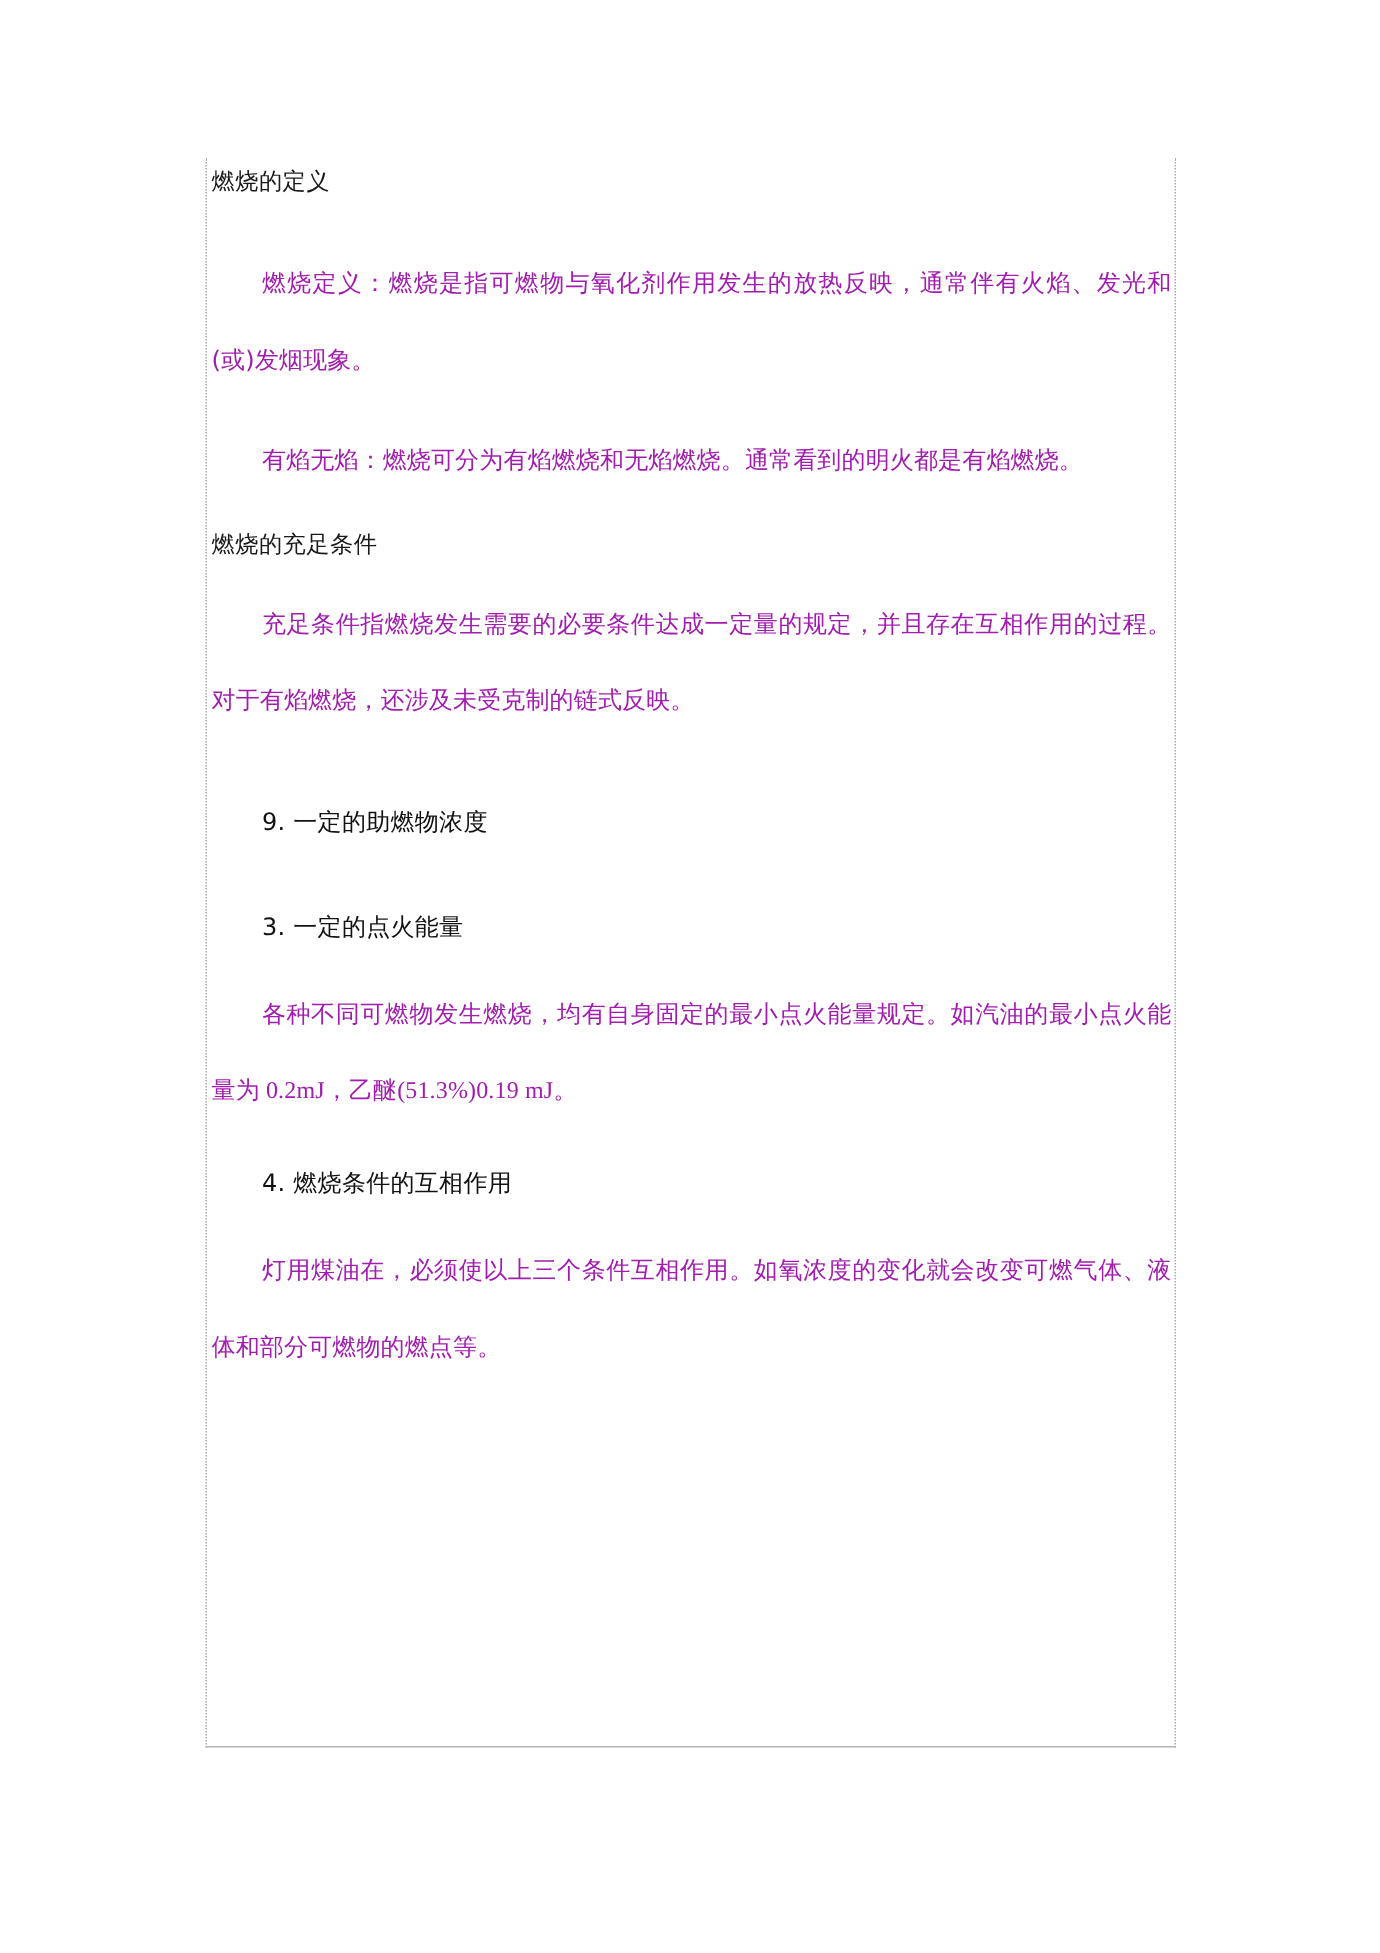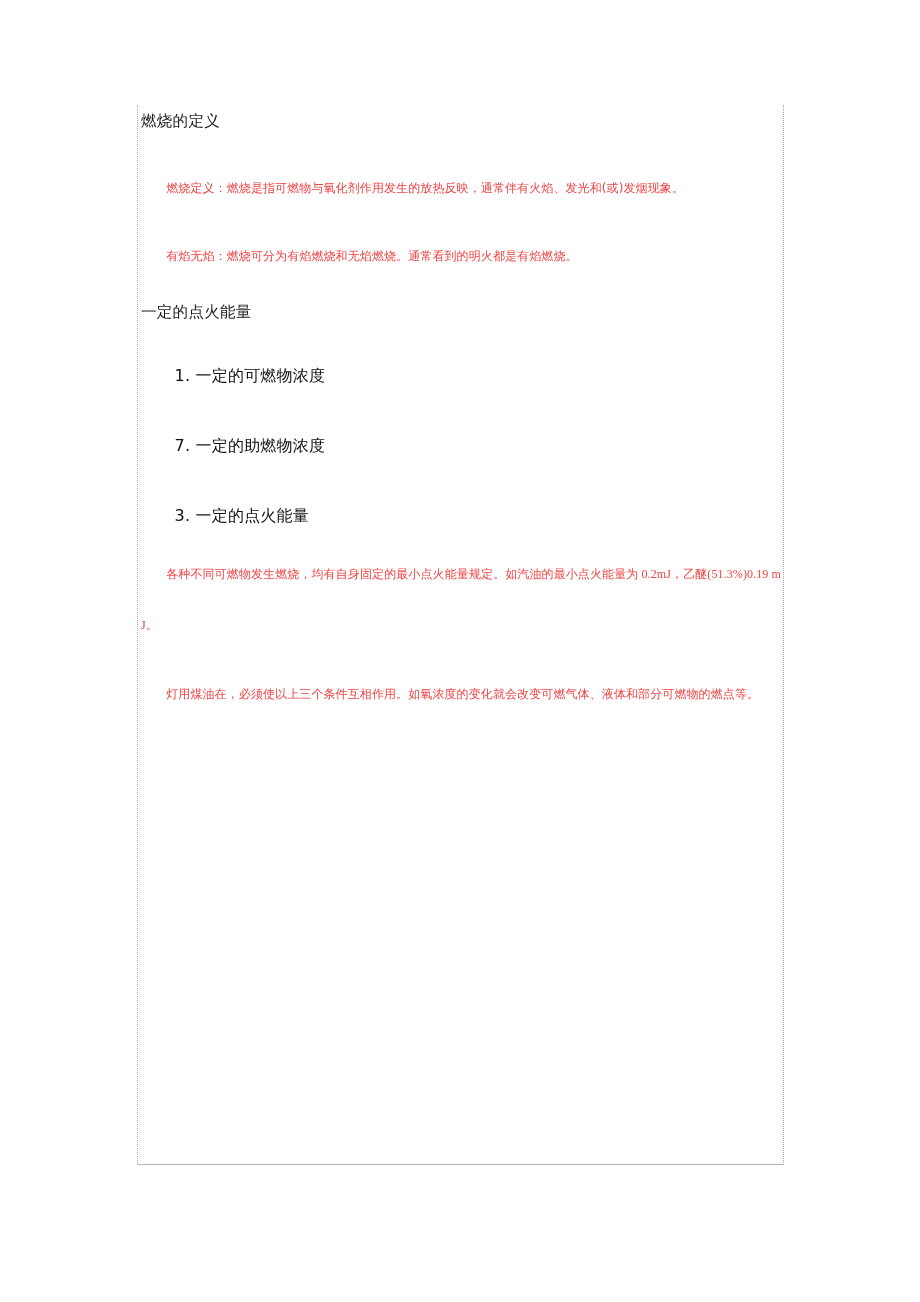--- a/index.html
+++ b/index.html
@@ -52,29 +52,29 @@
     line-height: 32px;
     margin: 0;
     padding: 0;
     text-indent: 0;
     letter-spacing: 0.3px;
     color: #1a1a1a;
     white-space: nowrap;
   }
 
   .para {
-    font-size: 12px;
+    font-size: 16px;
     line-height: 51px;
     margin: 0;
     padding: 0;
     text-indent: 2.1em;
     text-align: justify;
     text-justify: inter-character;
     letter-spacing: 0.1px;
-    color: #ef4444;
+    color: #a21caf;
     word-break: break-all;
   }
 
   .para.nolast-justify {
     text-align-last: left;
     font-family: Liberation Serif, serif;
   }
 
   .list-item {
     font-size: 16px;
@@ -109,49 +109,50 @@
       <div class="sp-a"></div>
 
       <div class="para">燃烧定义：燃烧是指可燃物与氧化剂作用发生的放热反映，通常伴有火焰、发光和(或)发烟现象。</div>
 
       <div class="sp-b"></div>
 
       <div class="para nolast-justify">有焰无焰：燃烧可分为有焰燃烧和无焰燃烧。通常看到的明火都是有焰燃烧。</div>
 
       <div class="sp-c"></div>
 
-      <div class="heading">一定的点火能量</div>
+      <div class="heading">燃烧的充足条件</div>
 
       <div class="sp-d"></div>
 
+      <div class="para nolast-justify">充足条件指燃烧发生需要的必要条件达成一定量的规定，并且存在互相作用的过程。对于有焰燃烧，还涉及未受克制的链式反映。</div>
 
       <div class="sp-e"></div>
 
-      <div class="list-item">1. 一定的可燃物浓度</div>
 
       <div class="sp-f"></div>
 
 
       <div class="sp-e"></div>
 
-      <div class="list-item">7. 一定的助燃物浓度</div>
+      <div class="list-item">9. 一定的助燃物浓度</div>
 
       <div class="sp-f"></div>
 
 
       <div class="sp-e"></div>
 
       <div class="list-item">3. 一定的点火能量</div>
 
       <div class="sp-g"></div>
 
       <div class="para nolast-justify">各种不同可燃物发生燃烧，均有自身固定的最小点火能量规定。如汽油的最小点火能量为 0.2mJ，乙醚(51.3%)0.19 mJ。</div>
 
       <div class="sp-e"></div>
 
+      <div class="list-item">4. 燃烧条件的互相作用</div>
 
       <div class="sp-g"></div>
 
       <div class="para nolast-justify">灯用煤油在，必须使以上三个条件互相作用。如氧浓度的变化就会改变可燃气体、液体和部分可燃物的燃点等。</div>
 
     </div>
   </div>
 </div>
 
 </body></html>

